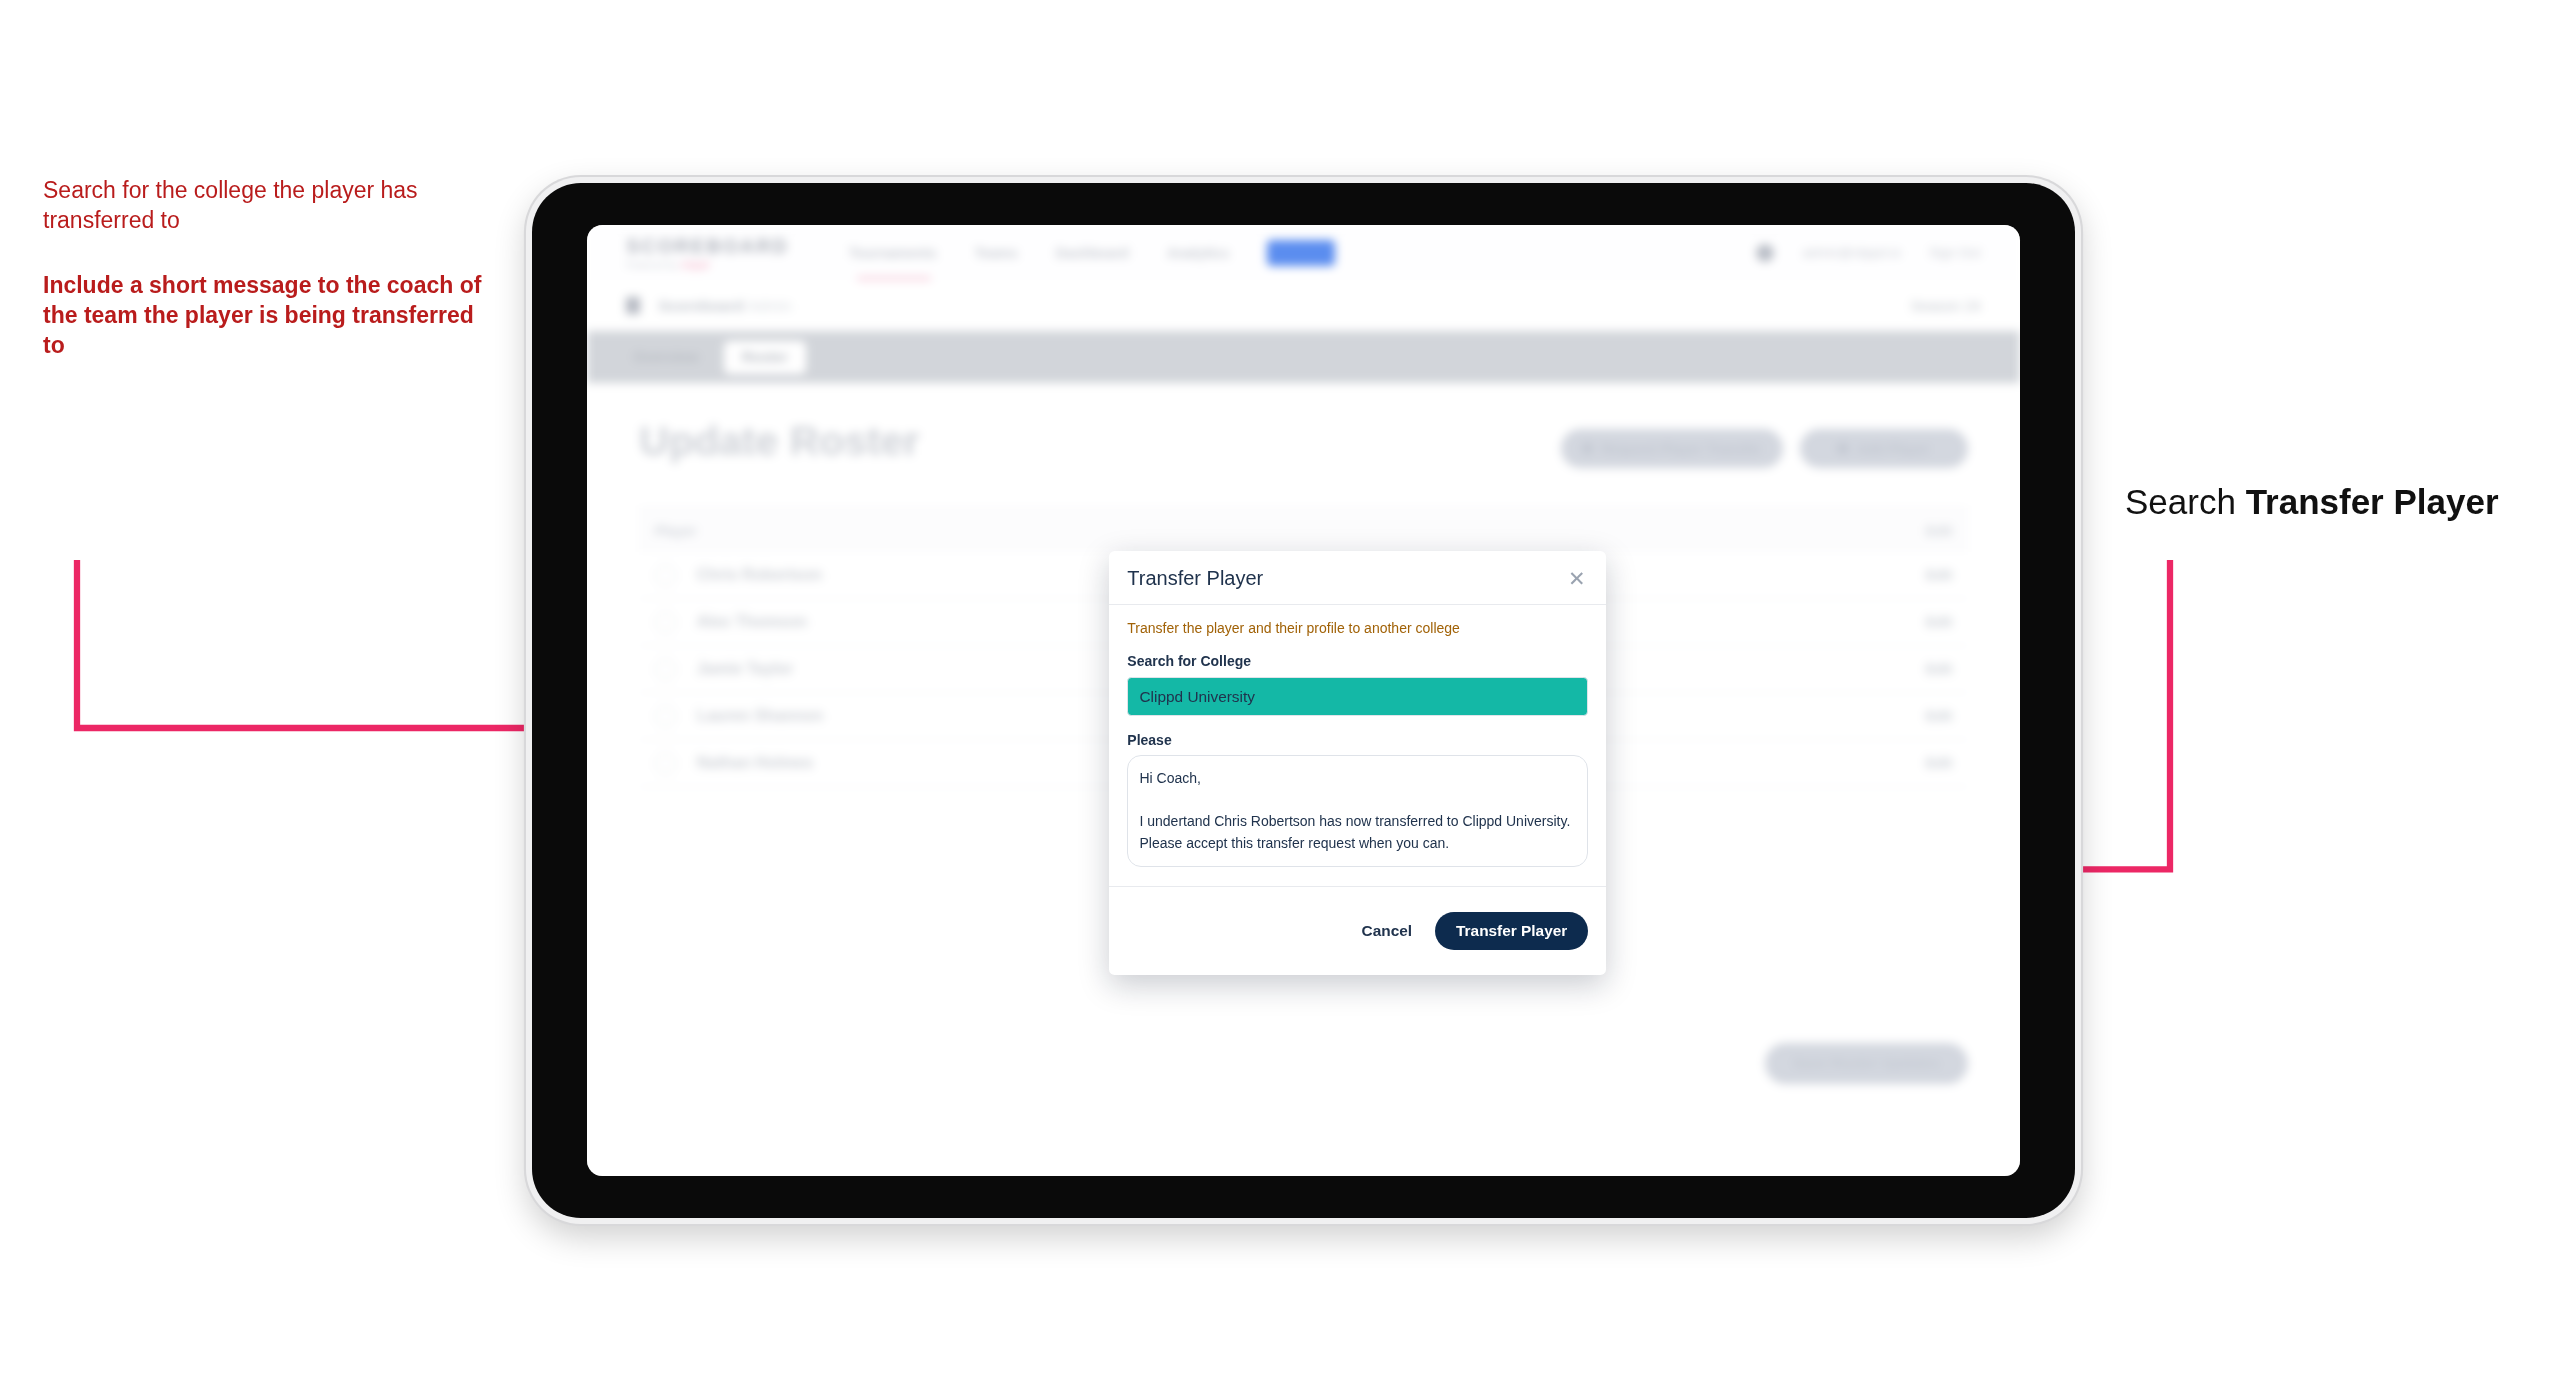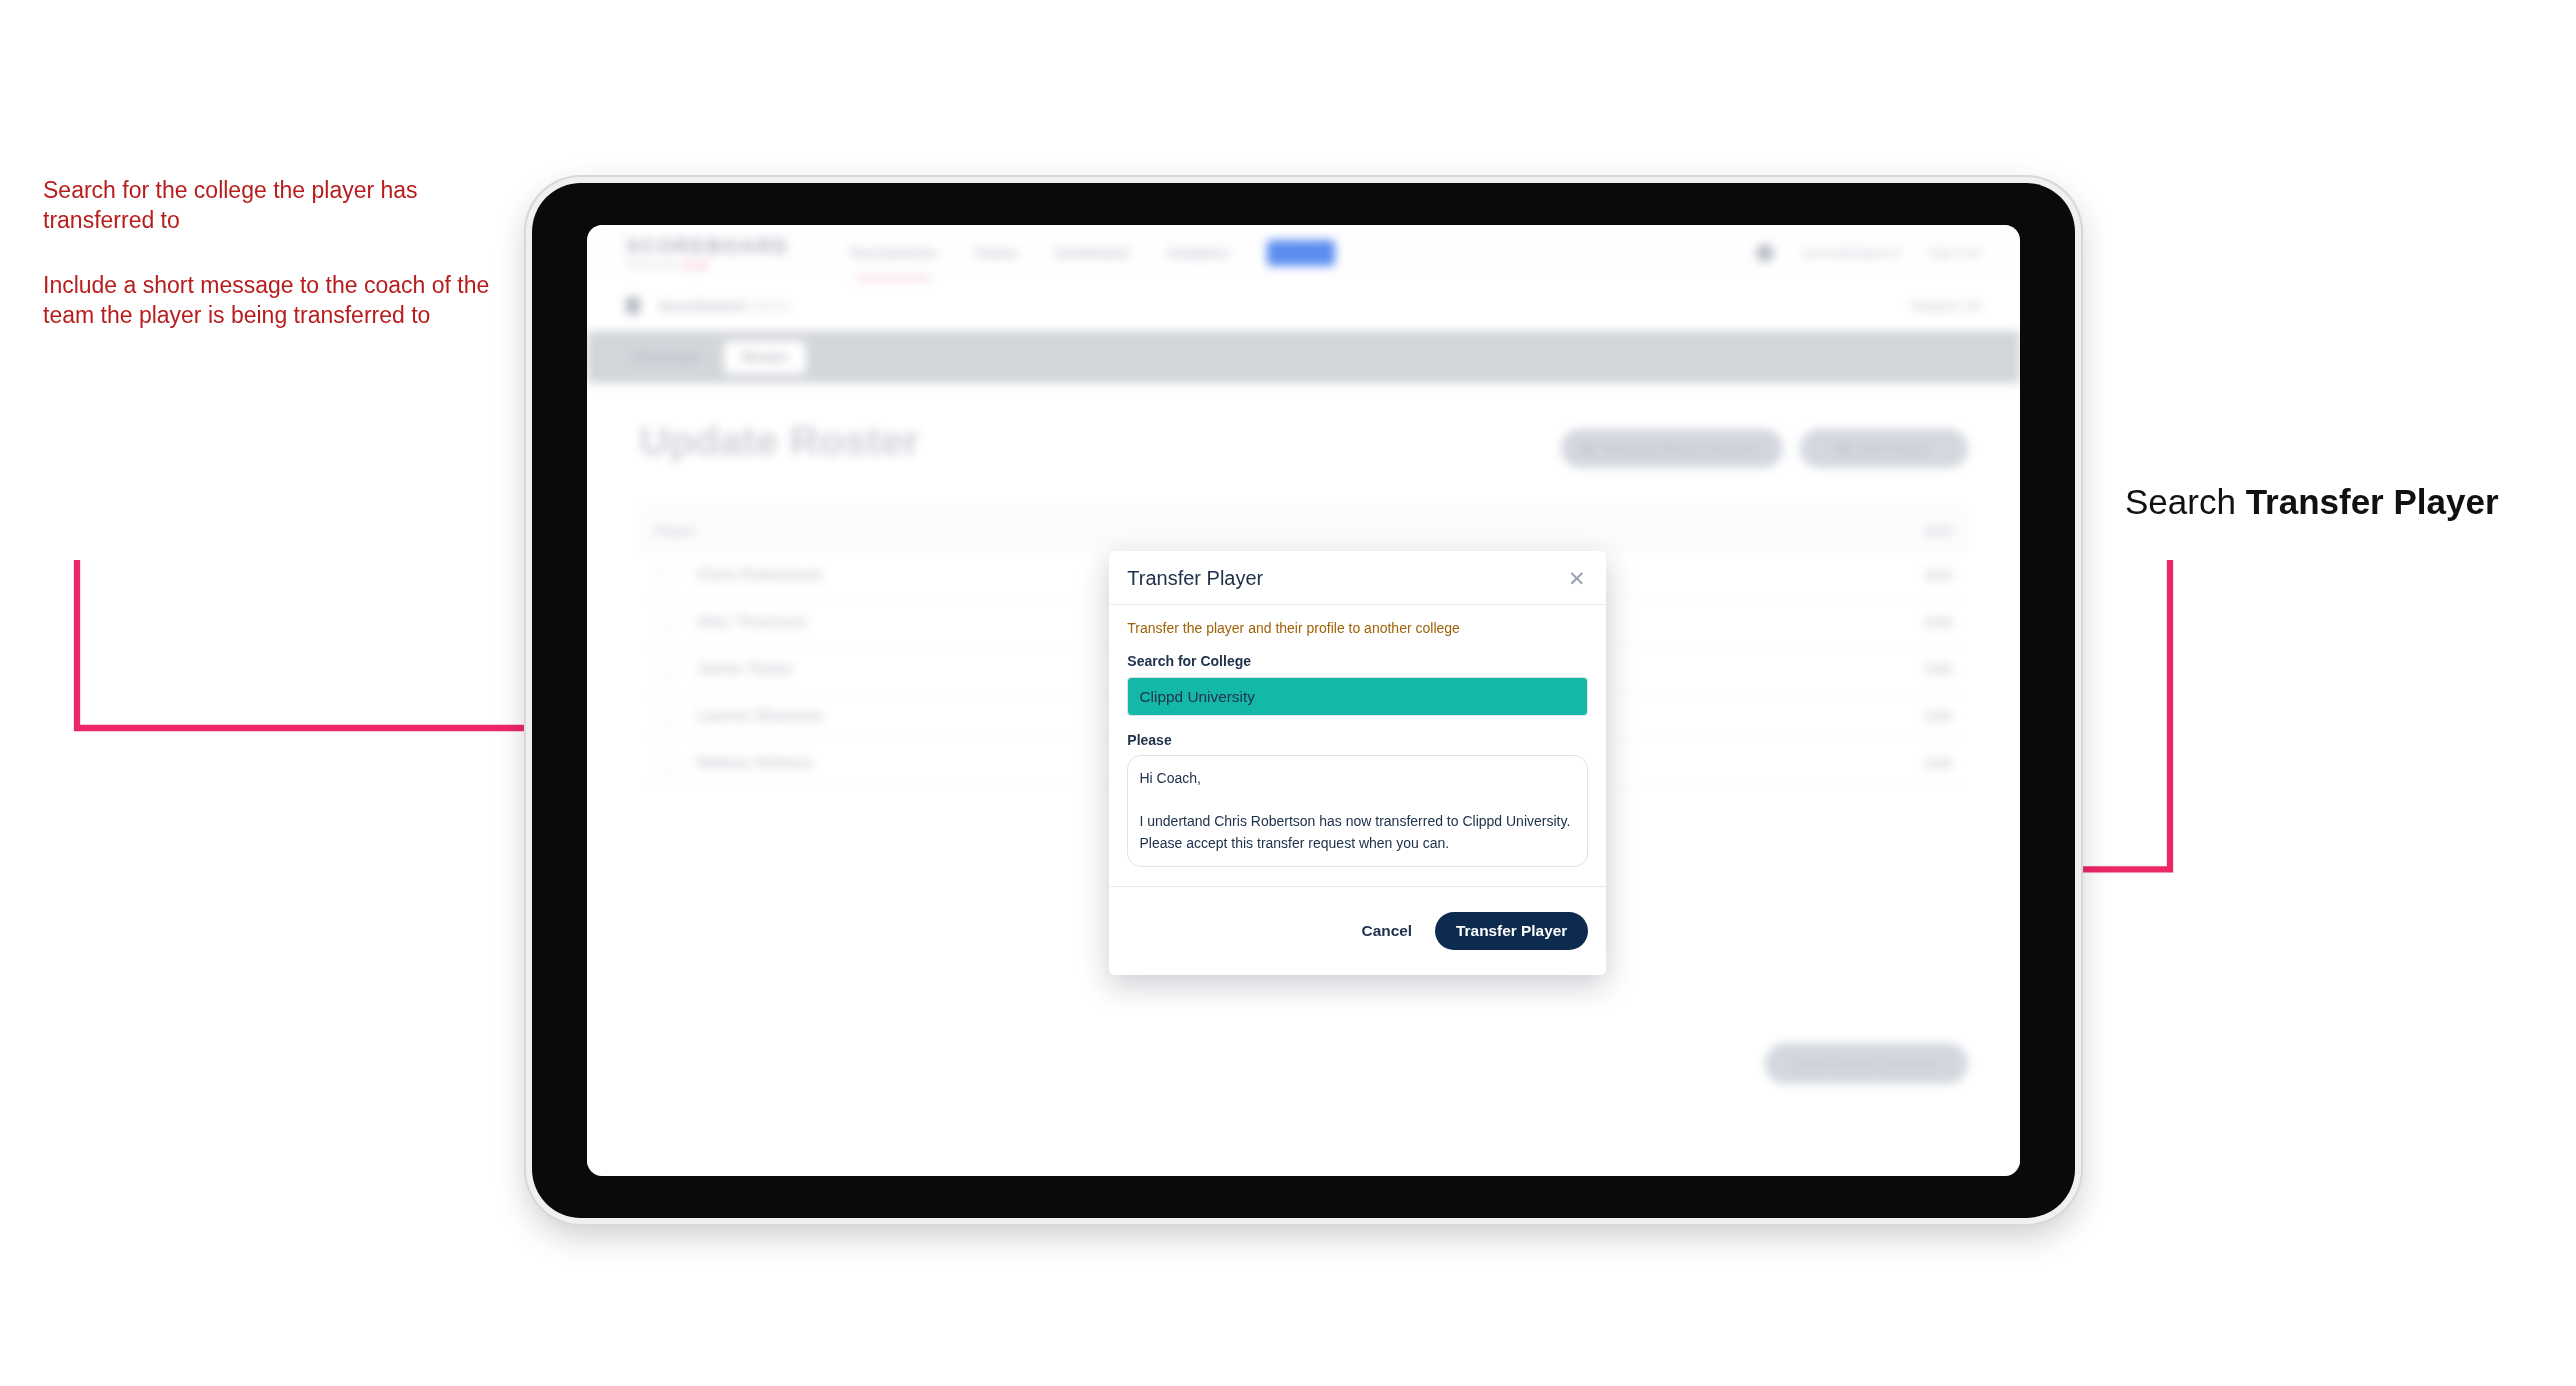--- a/index.html
+++ b/index.html
@@ -10,21 +10,21 @@
     overflow:hidden;
     position:relative;
   }
 
   
   .annot-left{
     position:absolute;left:43px;top:175px;width:448px;
     font-size:23px;line-height:1.32;color:#b91c1c;
   }
   .annot-left p{margin:0 0 34px 0;}
-  .annot-left p:last-child{margin-bottom:8px;}
+  .annot-left p:last-child{margin-bottom:8px;font-weight:bold;}
 
   .annot-right{
     position:absolute;left:2125px;top:479px;
     font-size:35px;line-height:1.3;color:#111111;white-space:nowrap;
   }
   .annot-right b{font-weight:700;}
 
   
   .arrows{position:absolute;left:0;top:0;width:2576px;height:1386px;pointer-events:none;}
 

